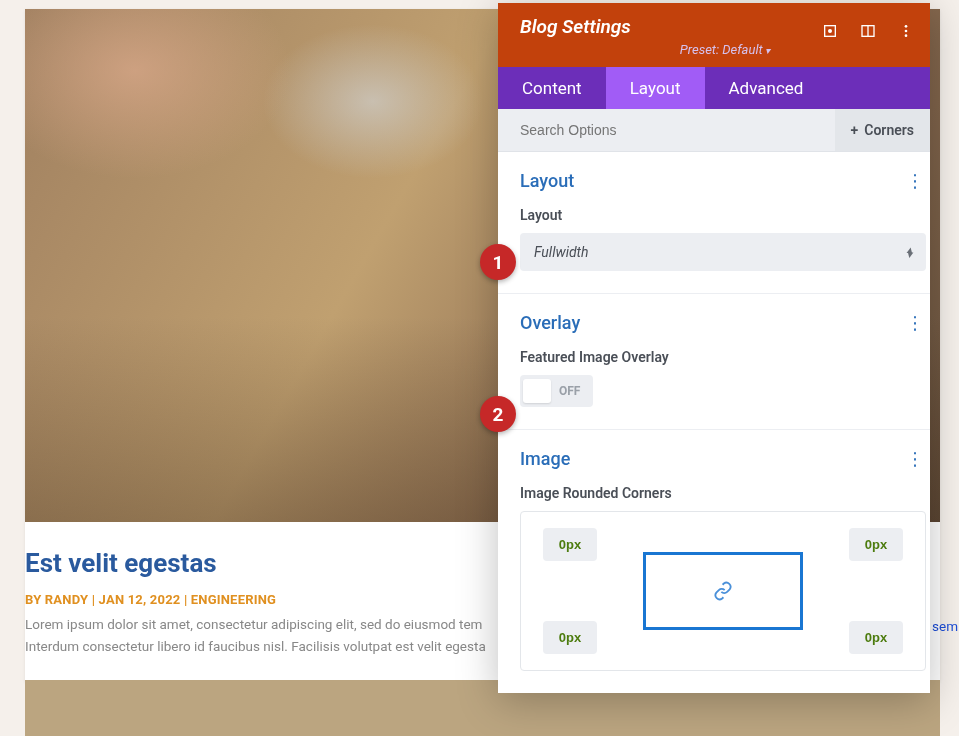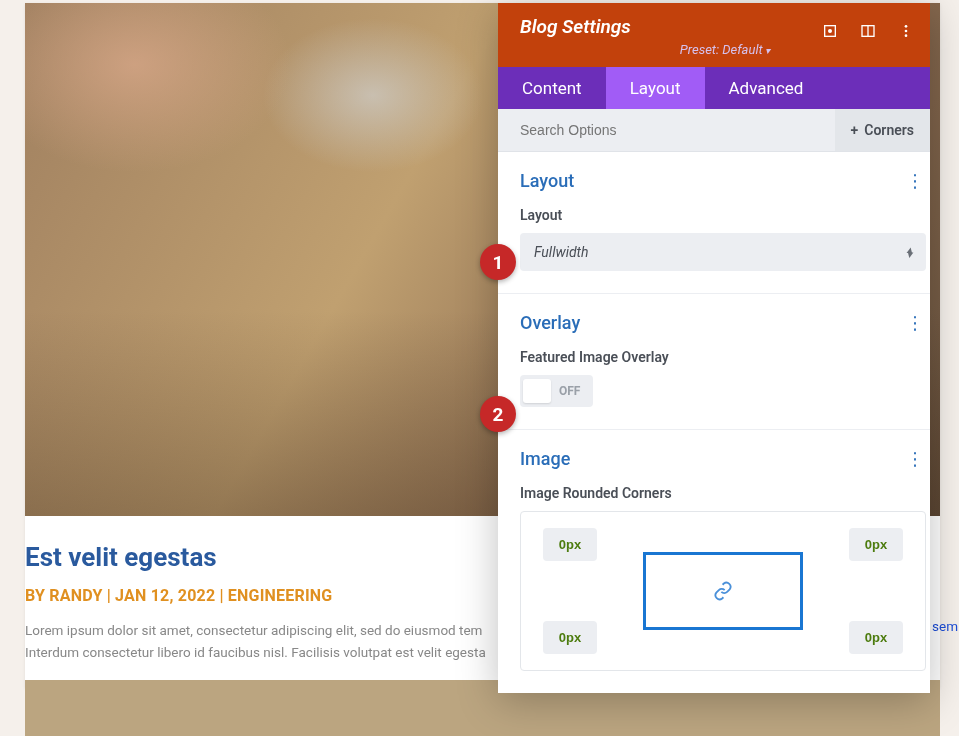--- a/index.html
+++ b/index.html
@@ -11,21 +11,21 @@
   overflow: hidden;
   position: relative;
 }
 .page-bg {
   position: absolute;
   left: 0; top: 0;
   width: 959px; height: 736px;
 }
 .blog-card {
   position: absolute;
-  left: 25px; top: 3px;
+  left: 25px; top: 9px;
   width: 915px;
   background: #fff;
   box-shadow: 0 1px 3px rgba(0,0,0,0.08);
 }
 .featured-image {
   width: 100%;
   height: 513px;
   position: relative;
   overflow: hidden;
   background: linear-gradient(120deg, #a08060 0%, #c0a070 40%, #8a6b50 70%, #6b5540 100%);
@@ -43,25 +43,25 @@
   padding: 26px 20px 24px 0;
 }
 .post-title {
   color: #2a5a9e;
   font-size: 26px;
   font-weight: 700;
   margin-bottom: 14px;
 }
 .post-meta {
   color: #e09020;
-  font-size: 16px;
+  font-size: 13px;
   font-weight: 700;
   text-transform: uppercase;
   letter-spacing: 0.2px;
-  margin-bottom: 14px;
+  margin-bottom: 6px;
 }
 .post-excerpt {
   color: #888;
   font-size: 13.5px;
   line-height: 1.65;
 }
 .body-text-right {
   position: absolute;
   left: 932px; top: 618px;
   color: #1d4ed8;

